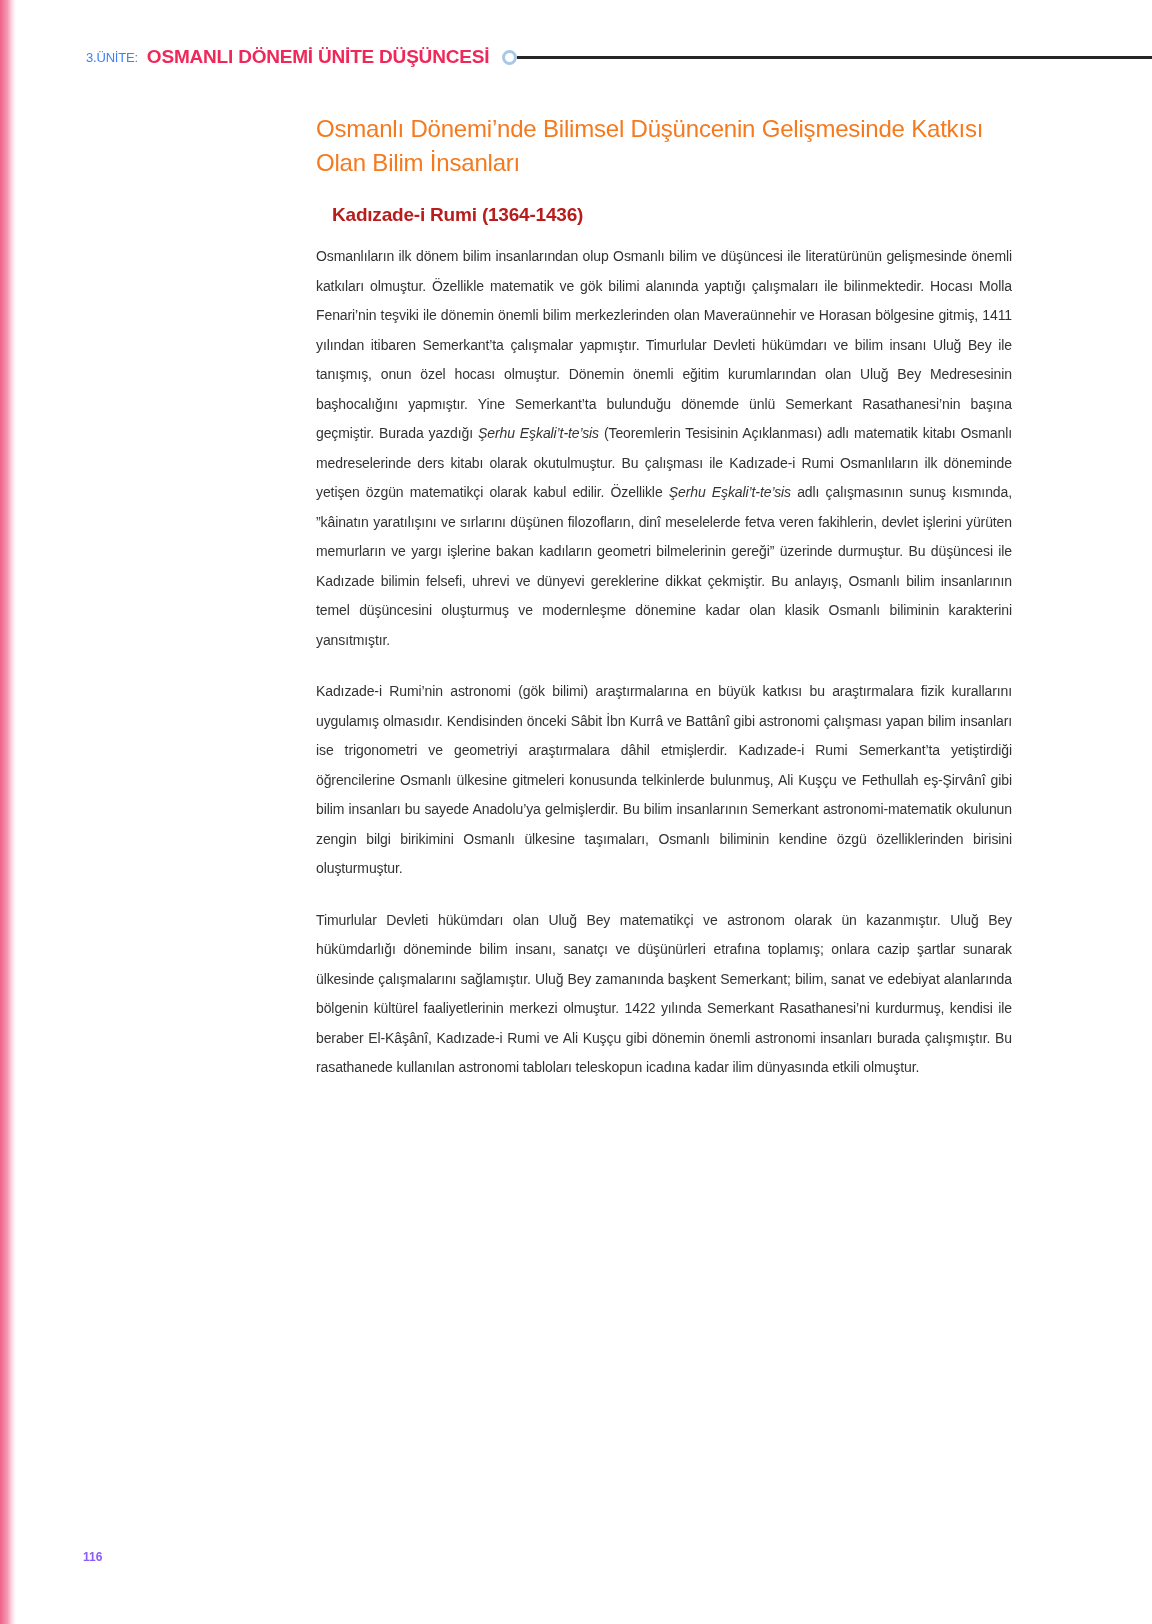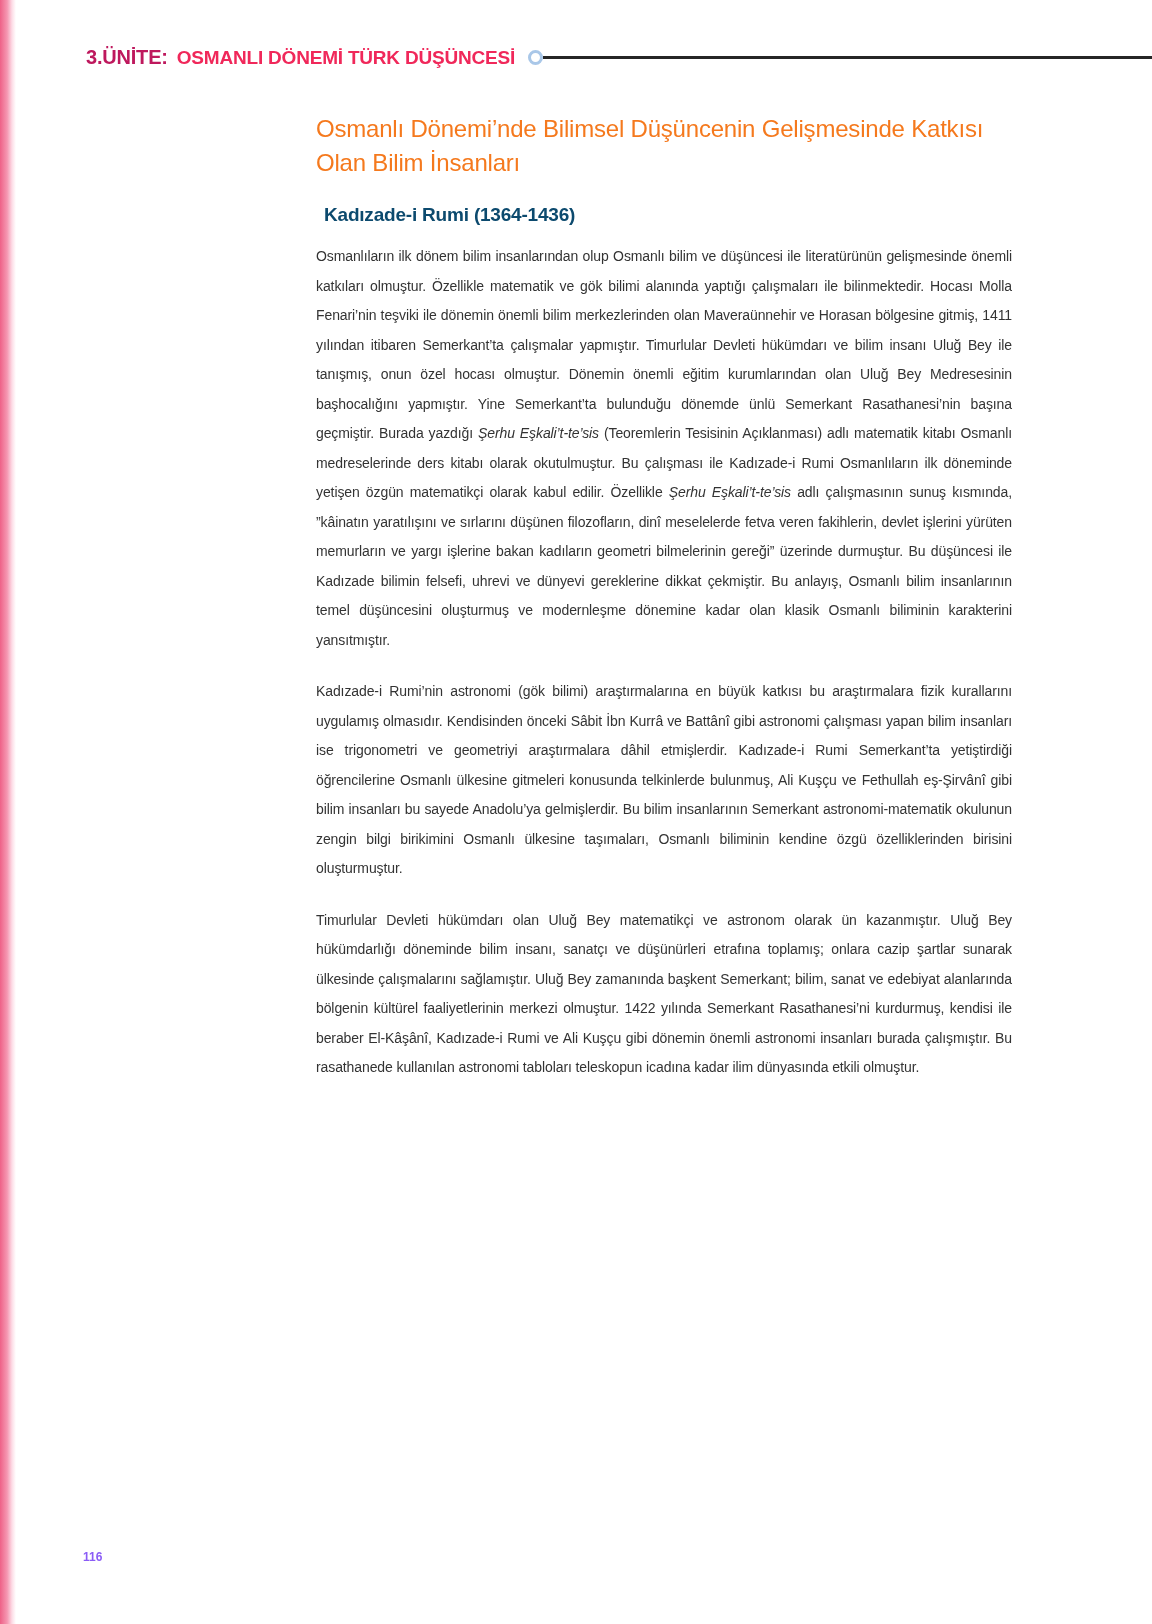--- a/index.html
+++ b/index.html
@@ -24,23 +24,23 @@
   .running-head {
     position: absolute;
     top: 46px;
     left: 86px;
     right: 0;
     display: flex;
     align-items: center;
     white-space: nowrap;
   }
   .unit-label {
-    font-weight: 700;
-    font-size: 20px;
-    color: #be185d;
+    font-weight: 400;
+    font-size: 13px;
+    color: #3b82f6;
     letter-spacing: -0.2px;
   }
   .unit-title {
     font-weight: 700;
     font-size: 19px;
     color: #f0285a;
     margin-left: 9px;
     letter-spacing: -0.2px;
   }
   .head-circle {
@@ -68,22 +68,22 @@
     font-size: 24px;
     font-weight: 400;
     color: #f5791d;
     line-height: 34px;
     margin: 0 0 24px 0;
     letter-spacing: -0.2px;
   }
   .sub-heading {
     font-size: 19px;
     font-weight: 700;
-    color: #0c4a6e;
-    margin: 26px 0 16px 8px;
+    color: #b91c1c;
+    margin: 26px 0 16px 16px;
     letter-spacing: -0.2px;
   }
   .body-para {
     font-size: 14px;
     line-height: 29.5px;
     color: #333333;
     text-align: justify;
     margin: 0 0 22px 0;
     letter-spacing: -0.1px;
   }
@@ -98,21 +98,21 @@
     color: #8b5cf6;
   }
 </style>
 </head>
 <body>
 
 <div class="edge-stripe"></div>
 
 <header class="running-head">
   <span class="unit-label">3.ÜNİTE:</span>
-  <span class="unit-title">OSMANLI DÖNEMİ TÜRK DÜŞÜNCESİ</span>
+  <span class="unit-title">OSMANLI DÖNEMİ ÜNİTE DÜŞÜNCESİ</span>
   <span class="head-circle"></span>
   <span class="head-rule"></span>
 </header>
 
 <main class="content">
   <h1 class="article-title">Osmanlı Dönemi’nde Bilimsel Düşüncenin Gelişmesinde Katkısı Olan Bilim İnsanları</h1>
 
   <h2 class="sub-heading" style="margin-top:0;">Kadızade-i Rumi (1364-1436)</h2>
 
   <p class="body-para"><span>Osmanlıların ilk dönem bilim insanlarından olup Osmanlı bilim ve düşüncesi ile literatürünün gelişmesinde önemli katkıları olmuştur. Özellikle matematik ve gök bilimi alanında yaptığı çalışmaları ile bilinmektedir. Hocası Molla Fenari’nin teşviki ile dönemin önemli bilim merkezlerinden olan Maveraünnehir ve Horasan bölgesine gitmiş, 1411 yılından itibaren Semerkant’ta çalışmalar yapmıştır. Timurlular Devleti hükümdarı ve bilim insanı Uluğ Bey ile tanışmış, onun özel hocası olmuştur. Dönemin önemli eğitim kurumlarından olan Uluğ Bey Medresesinin başhocalığını yapmıştır. Yine Semerkant’ta bulunduğu dönemde ünlü Semerkant Rasathanesi’nin başına geçmiştir. Burada yazdığı </span><span class="italic">Şerhu Eşkali’t-te’sis</span><span> (Teoremlerin Tesisinin Açıklanması) adlı matematik kitabı Osmanlı medreselerinde ders kitabı olarak okutulmuştur. Bu çalışması ile Kadızade-i Rumi Osmanlıların ilk döneminde yetişen özgün matematikçi olarak kabul edilir. Özellikle </span><span class="italic">Şerhu Eşkali’t-te’sis</span><span> adlı çalışmasının sunuş kısmında, ”kâinatın yaratılışını ve sırlarını düşünen filozofların, dinî meselelerde fetva veren fakihlerin, devlet işlerini yürüten memurların ve yargı işlerine bakan kadıların geometri bilmelerinin gereği” üzerinde durmuştur. Bu düşüncesi ile Kadızade bilimin felsefi, uhrevi ve dünyevi gereklerine dikkat çekmiştir. Bu anlayış, Osmanlı bilim insanlarının temel düşüncesini oluşturmuş ve modernleşme dönemine kadar olan klasik Osmanlı biliminin karakterini yansıtmıştır.</span></p>

